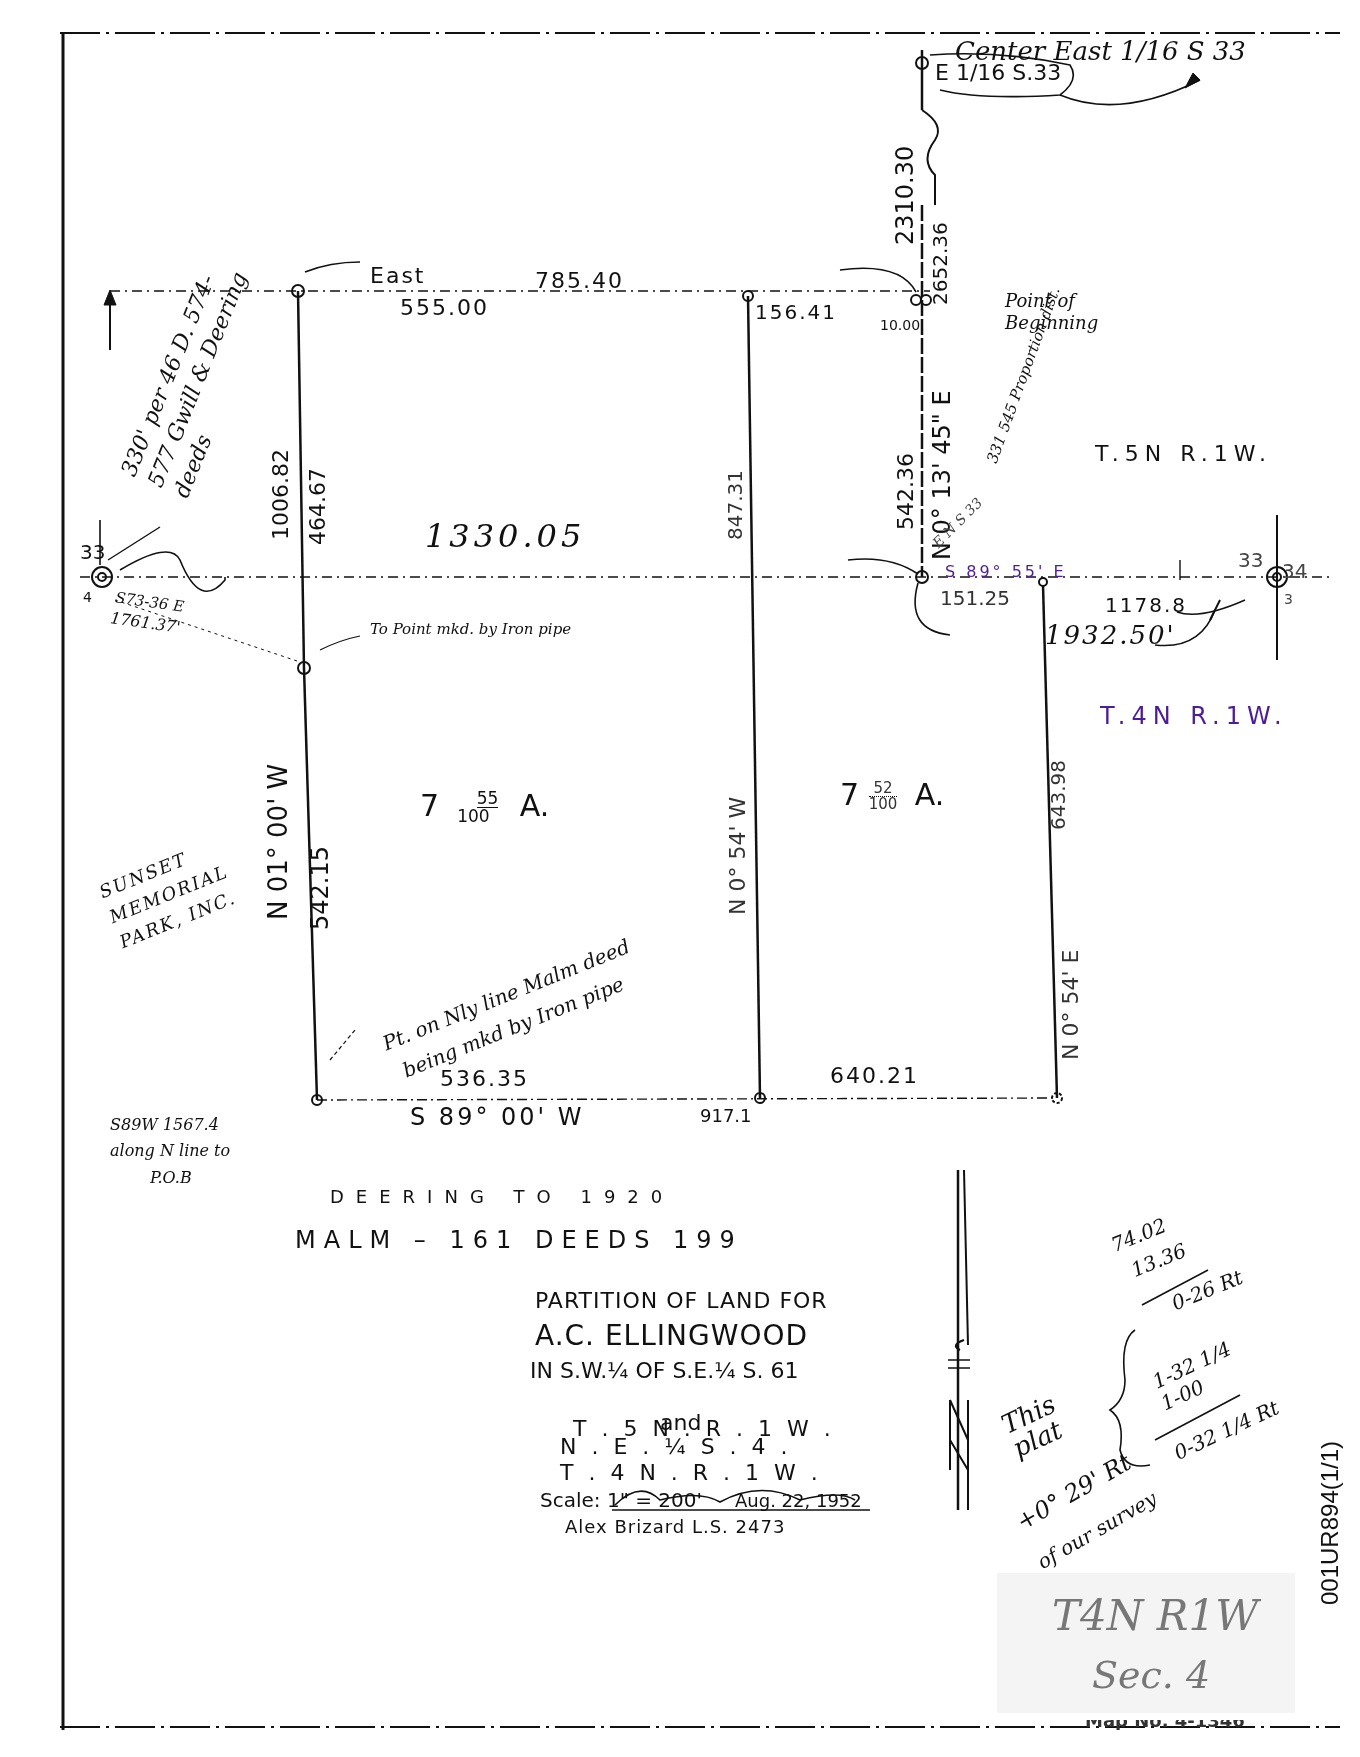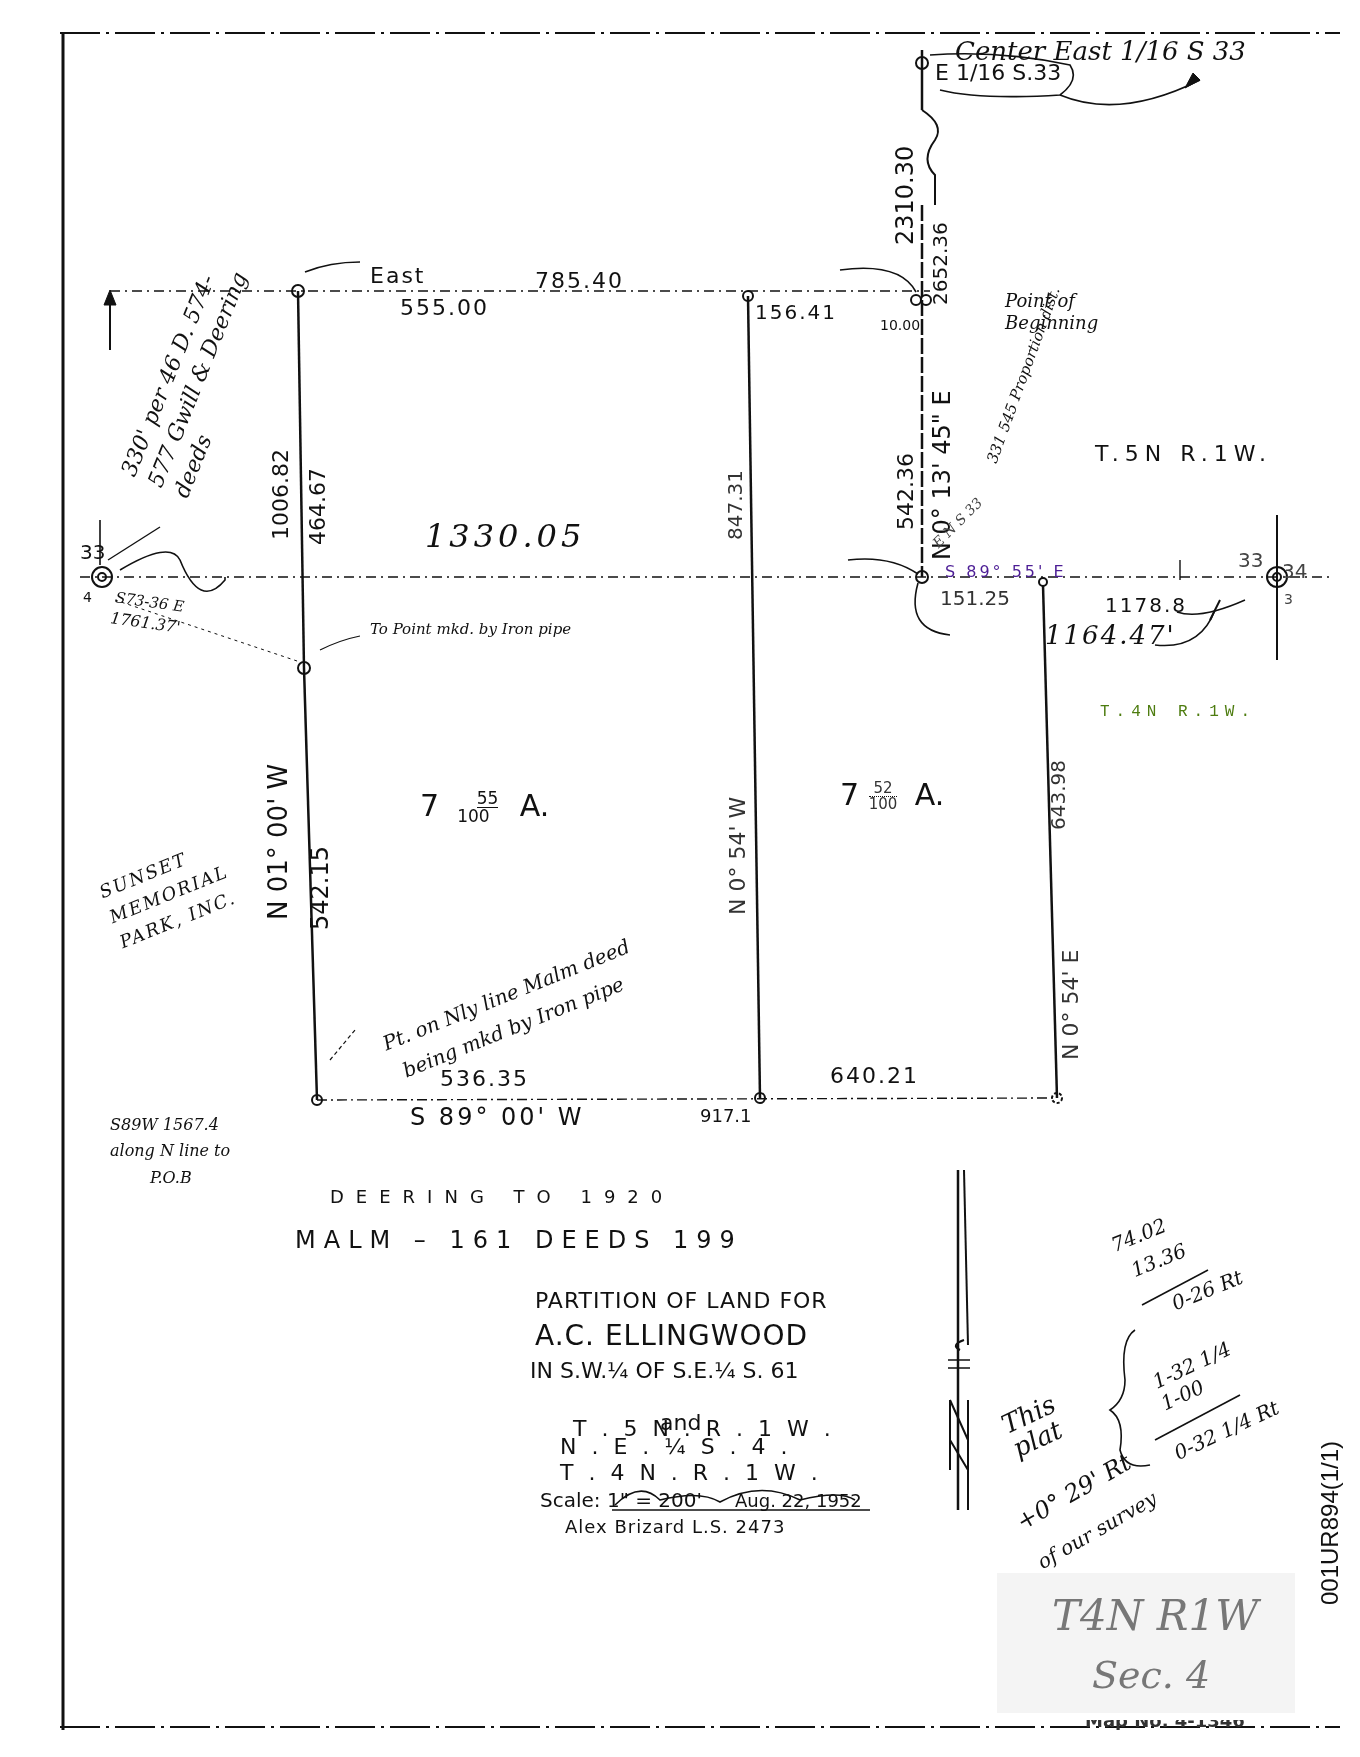--- a/index.html
+++ b/index.html
@@ -120,23 +120,23 @@
 <div class="lbl" style="left:1282px;top:552px;font-size:20px;color:#444;margin-top:9px;">34</div>
 <div class="lbl" style="left:1284px;top:592px;font-size:14px;color:#444;">3</div>
 
 <div class="lbl hand" style="left:115px;top:595px;font-size:15px;transform:rotate(8deg);">S73-36 E</div>
 <div class="lbl hand" style="left:110px;top:615px;font-size:16px;transform:rotate(8deg);">1761.37'</div>
 <div class="lbl hand" style="left:370px;top:620px;font-size:15px;width:240px;white-space:normal;line-height:1.3;">To Point mkd. by Iron pipe</div>
 
 <div class="lbl" style="left:945px;top:564px;font-size:16px;letter-spacing:3px;color:#4c1d95;">S 89° 55' E</div>
 <div class="lbl" style="left:940px;top:588px;font-size:20px;color:#333;">151.25</div>
 <div class="lbl" style="left:1105px;top:595px;font-size:20px;letter-spacing:2px;">1178.8</div>
-<div class="lbl hand" style="left:1045px;top:622px;font-size:26px;letter-spacing:2px;">1164.47'</div>
+<div class="lbl hand" style="left:1045px;top:622px;font-size:26px;letter-spacing:2px;">1932.50'</div>
 <div class="lbl ltr" style="left:1095px;top:443px;font-size:22px;letter-spacing:6px;">T.5N  R.1W.</div>
-<div class="lbl ltr" style="left:1100px;top:704px;font-size:16px;letter-spacing:6px;color:#4d7c0f;font-family:Liberation Mono, monospace;">T.4N  R.1W.</div>
+<div class="lbl ltr" style="left:1100px;top:704px;font-size:24px;letter-spacing:6px;color:#4c1d95;">T.4N  R.1W.</div>
 
 <div class="lbl vert" style="left:265px;top:920px;font-size:26px;transform:rotate(-90deg);">N 01° 00' W</div>
 <div class="lbl vert" style="left:308px;top:930px;font-size:24px;transform:rotate(-90deg);">542.15</div>
 <div class="lbl vert" style="left:727px;top:915px;font-size:22px;transform:rotate(-90deg);color:#333;">N 0° 54' W</div>
 <div class="lbl vert" style="left:1060px;top:1060px;font-size:22px;transform:rotate(-90deg);color:#333;">N 0° 54' E</div>
 <div class="lbl vert" style="left:1048px;top:830px;font-size:20px;transform:rotate(-90deg);color:#333;">643.98</div>
 
 <div class="lbl" style="left:420px;top:790px;font-size:30px;">
   <span>7</span>
   <span style="display:inline-flex;flex-direction:column;font-size:17px;vertical-align:middle;text-align:center;line-height:1;">

